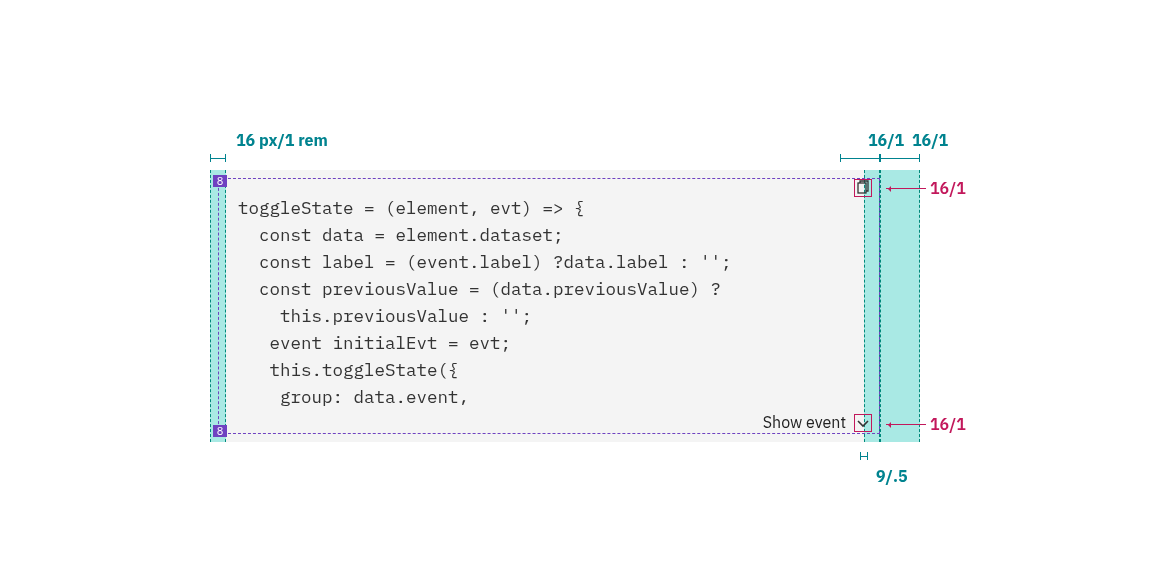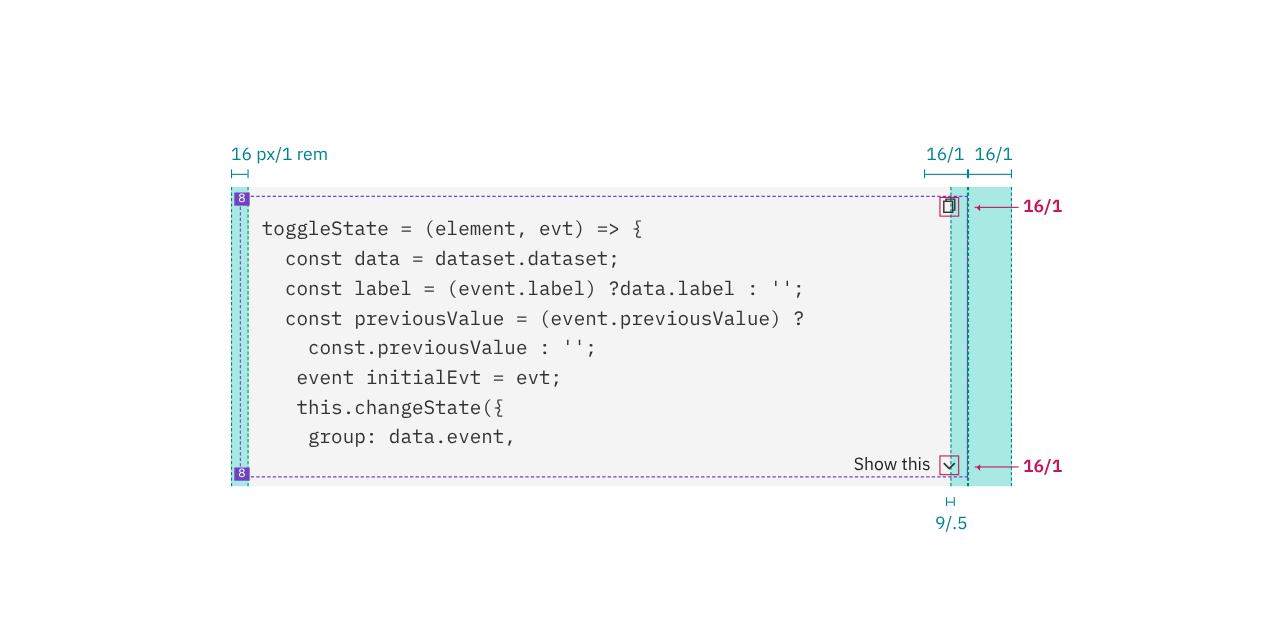--- a/index.html
+++ b/index.html
@@ -84,21 +84,21 @@
   
   .chev-icon-box {
     position: absolute;
     bottom: 10px;
     right: 48px;
     width: 18px; height: 18px;
     border: 1px solid #c2185b;
   }
 
   
-  .dim-label { color: #00838f; font-size: 16px; font-weight: 400; }
+  .dim-label { color: #00838f; font-size: 16px; font-weight: 700; margin-left: 26px; }
   .dim-label-red { color: #c2185b; font-size: 16px; font-weight: 600; }
 
   .hbracket {
     position: absolute;
     height: 8px;
     border-left: 1.5px solid #00838f;
     border-right: 1.5px solid #00838f;
   }
   .hbracket::after {
     content: ""; position: absolute; left:0; right:0; top: 50%;
@@ -133,36 +133,36 @@
     <div class="pad-left"></div>
     <div class="pad-inner-right"></div>
     <div class="pad-outer-right"></div>
 
     <div class="purple-inset">
        <div class="badge-8 badge-tl">8</div>
        <div class="badge-8 badge-bl">8</div>
     </div>
 
     <pre class="code"><span>toggleState = (element, evt) =&gt; {</span>
-<span>  const data = dataset.dataset;</span>
+<span>  const data = element.dataset;</span>
 <span>  const label = (event.label) ?data.label : '';</span>
-<span>  const previousValue = (event.previousValue) ?</span>
-<span>    const.previousValue : '';</span>
+<span>  const previousValue = (data.previousValue) ?</span>
+<span>    this.previousValue : '';</span>
 <span>   event initialEvt = evt;</span>
-<span>   this.changeState({</span>
+<span>   this.toggleState({</span>
 <span>    group: data.event,</span></pre>
 
     <div class="copy-icon-box">
       <svg width="16" height="16" viewBox="0 0 16 16">
         <rect x="3" y="3" width="8" height="10" fill="none" stroke="#333" stroke-width="1.3"></rect>
         <path d="M5 3 V1 H13 V11 H11" fill="none" stroke="#333" stroke-width="1.3"></path>
       </svg>
     </div>
 
-    <span class="showmore-label">Show this</span>
+    <span class="showmore-label">Show event</span>
     <div class="chev-icon-box">
       <svg width="16" height="16" viewBox="0 0 16 16">
         <path d="M3 6 L8 11 L13 6" fill="none" stroke="#333" stroke-width="1.6"></path>
       </svg>
     </div>
   </div>
 
   <div class="leader" style="left:886px; top:188px; width:40px;"></div>
   <div class="dim-label-red" style="position:absolute; left:930px; top:178px;">16/1</div>
 

